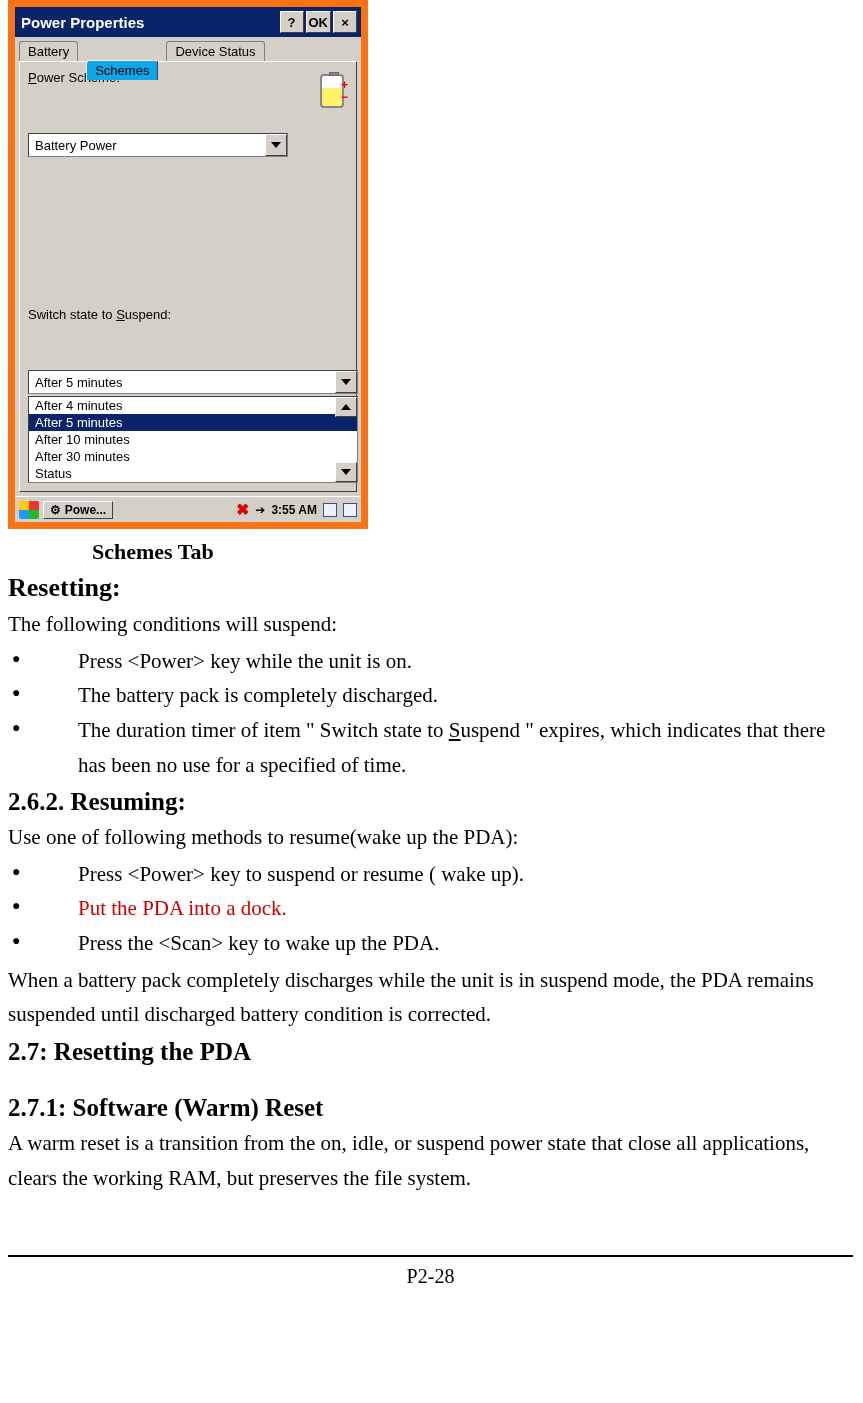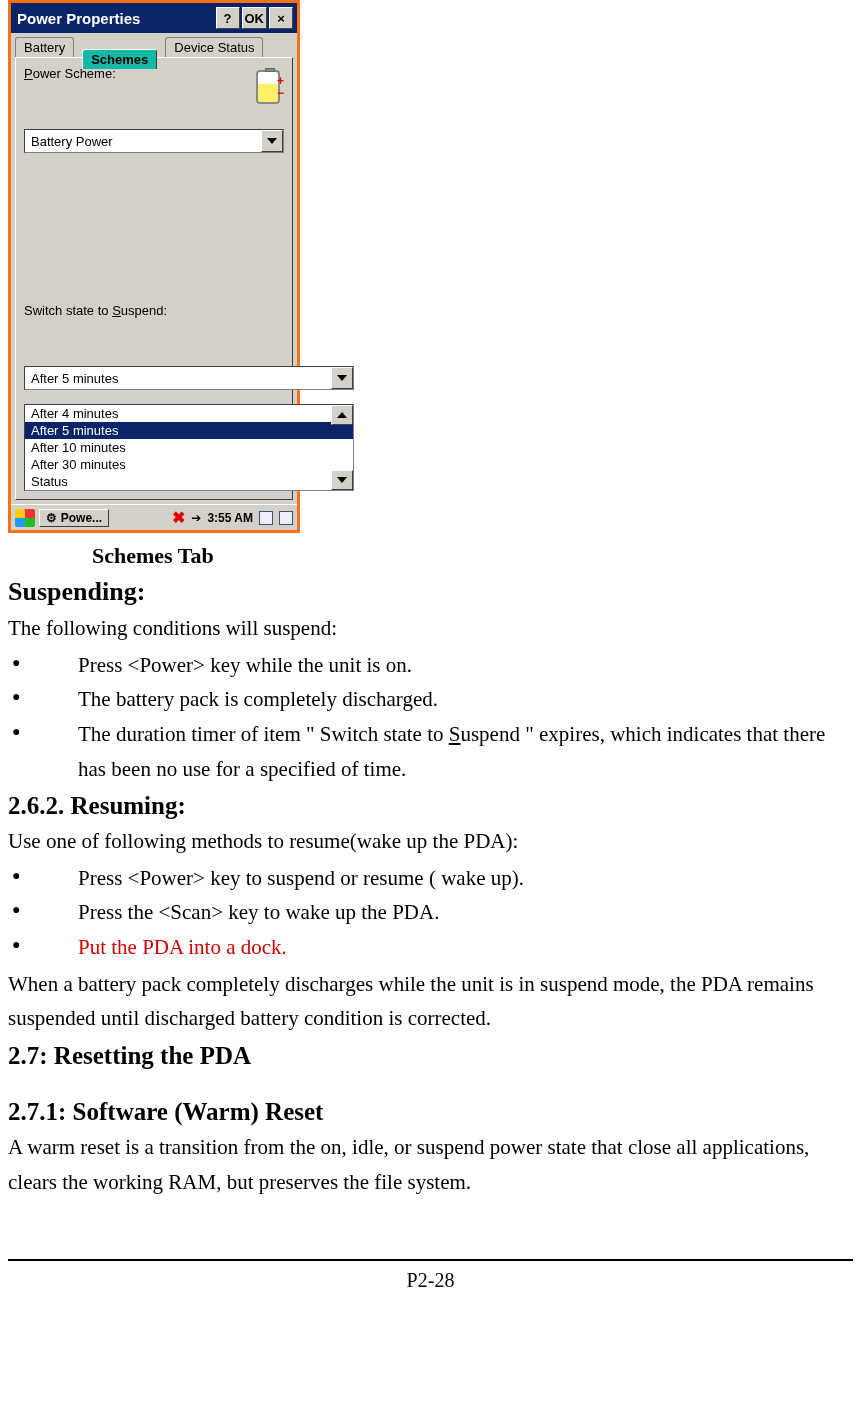--- a/index.html
+++ b/index.html
@@ -7,22 +7,22 @@
       font-family: "Times New Roman", serif;
       background: #fff;
       color: #000;
       width: 863px;
       padding: 0;
     }
     .page { padding: 0 10px 0 8px; }
 
     
     .screenshot {
-      width: 292px;
-      border: 3px solid #f97316;
+      width: 360px;
+      border: 7px solid #f97316;
       margin: 0 0 10px 0;
       font-family: Tahoma, Verdana, sans-serif;
       font-size: 13px;
       background: #d4d0c8;
     }
     .titlebar {
       background: linear-gradient(to right, #0a246a, #0a246a);
       color: #fff;
       font-weight: bold;
       padding: 4px 4px 4px 6px;
@@ -52,25 +52,25 @@
       background: #d4d0c8;
       border: 1px solid #808080;
       border-bottom: none;
       border-top-left-radius: 3px;
       border-top-right-radius: 3px;
       padding: 2px 8px;
       font-size: 13px;
       position: relative;
     }
     .tab.active {
-      background: #14b8a6;
+      background: #0ea5e9;
       border-color: #fff #404040 #d4d0c8 #fff;
       z-index: 2;
-      top: 12px;
-      font-weight: bold;
+      top: 19px;
+      font-weight: normal;
     }
     .tab-panel {
       border: 1px solid #fff;
       border-right-color:#404040; border-bottom-color:#404040;
       margin: 0 4px 4px 4px;
       padding: 8px;
       background: #d4d0c8;
       min-height: 430px;
       position: relative;
     }
@@ -114,21 +114,21 @@
     .battery-cap { width:10px; height:4px; background:#888; border:1px solid #666; position:absolute; top:-4px; left:7px; }
     .battery-plus { position:absolute; top:2px; right:-6px; color:#e00; font-weight:bold; font-size:12px;}
     .battery-minus { position:absolute; bottom:2px; right:-6px; color:#e00; font-weight:bold; font-size:12px;}
 
     .suspend-section { margin-top: 150px; }
     .listbox {
       border: 1px solid #808080;
       border-top-color:#404040; border-left-color:#404040;
       background:#fff;
       width: 330px;
-      margin-top: 14px;
+      margin-top: 2px;
       position: relative;
     }
     .listbox .option { padding: 1px 6px; font-size:13px; display:flex; }
     .listbox .option.selected { background:#0a246a; color:#fff; }
     .scroll-btn {
       position:absolute; right:0; width:22px; height:20px;
       background:#d4d0c8;
       border:1px solid #fff;
       border-right-color:#404040; border-bottom-color:#404040;
       display:flex; align-items:center; justify-content:center;
@@ -262,45 +262,45 @@
         <span>➔</span>
         <span class="clock">3:55 AM</span>
         <span class="tray-icon"></span>
         <span class="tray-icon"></span>
       </div>
     </div>
   </div>
 
   <div class="caption">Schemes Tab</div>
 
-  <div class="h1">Suspending:</div>
+  <div class="h1">Resetting:</div>
   <div class="body-text">The following conditions will suspend:</div>
 
   <ul class="bullets">
     <li>
       <span>Press &lt;</span><span class="bold">Power</span><span>&gt; key while the unit is on.</span>
     </li>
     <li>The battery pack is completely discharged.</li>
     <li>
       <span>The duration timer of item " Switch state to </span><span class="s-underline">S</span><span>uspend " expires, which indicates that there has been no use for a specified of time.</span>
     </li>
   </ul>
 
   <div class="h2">2.6.2. Resuming:</div>
   <div class="body-text">Use one of following methods to resume(wake up the PDA):</div>
 
   <ul class="bullets">
     <li>
       <span>Press &lt;</span><span class="bold">Power</span><span>&gt; key to suspend or resume ( wake up).</span>
     </li>
     <li>
+      <span class="red-text">Put the PDA into a dock.</span>
+    </li>
+    <li>
       <span>Press the &lt;</span><span class="bold">Scan</span><span>&gt; key to wake up the PDA.</span>
-    </li>
-    <li>
-      <span class="red-text">Put the PDA into a dock.</span>
     </li>
   </ul>
 
   <div class="body-text">When a battery pack completely discharges while the unit is in suspend mode, the PDA remains suspended until discharged battery condition is corrected.</div>
 
   <div class="h2">2.7: Resetting the PDA</div>
   <div style="height:18px"></div>
   <div class="h2">2.7.1: Software (Warm) Reset</div>
   <div class="body-text">A warm reset is a transition from the on, idle, or suspend power state that close all applications, clears the working RAM, but preserves the file system.</div>
 

